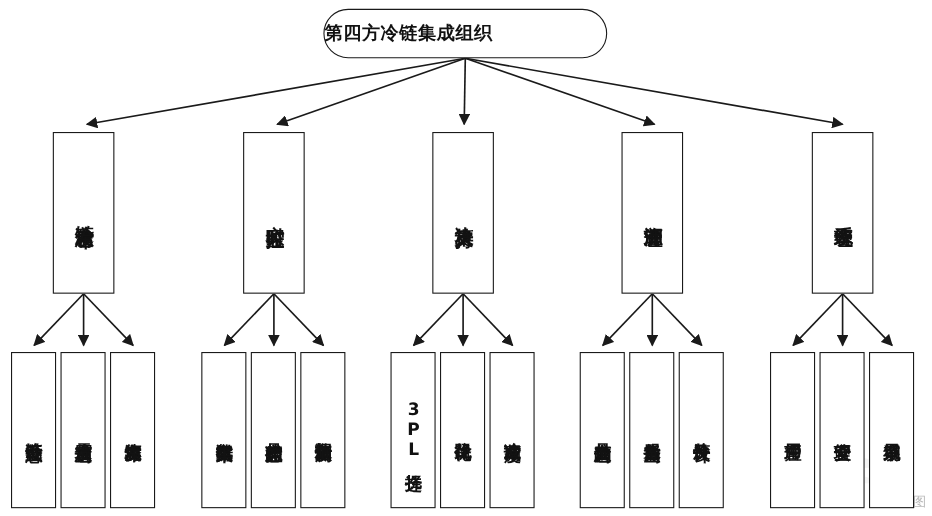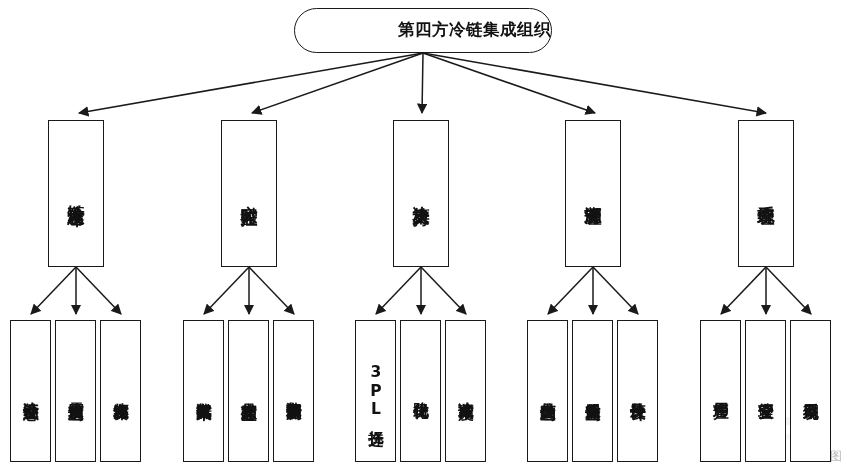--- a/index.html
+++ b/index.html
@@ -32,21 +32,21 @@
     left: 294px;
     top: 8px;
     width: 258px;
     height: 45px;
     border: 1.6px solid #1a1a1a;
     border-radius: 23px;
     background: #ffffff;
     box-sizing: border-box;
     display: flex;
     align-items: center;
-    justify-content: flex-end;
+    justify-content: flex-start;
     z-index: 3;
   }
   .root-label {
     font-size: 16.5px;
     font-weight: bold;
     color: #121212;
     letter-spacing: 0.5px;
     line-height: 1;
     white-space: nowrap;
   }

